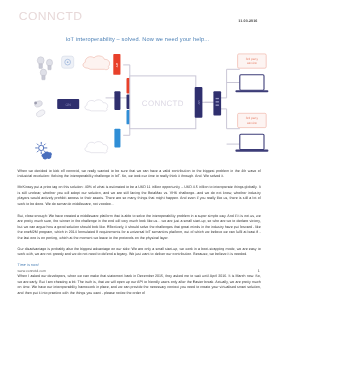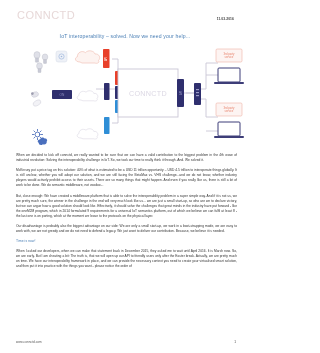--- a/index.html
+++ b/index.html
@@ -12,21 +12,21 @@
     height: 353px;
     overflow: hidden;
     font-family: "Liberation Sans", sans-serif;
     color: #2b2b2b;
     position: relative;
   }
 
   .page {
     position: relative;
     width: 250px;
-    height: 353px;
+    height: 257px;
     box-sizing: border-box;
     padding: 0;
   }
 
   
   .header {
     position: relative;
     height: 30px;
   }
   .logo {

